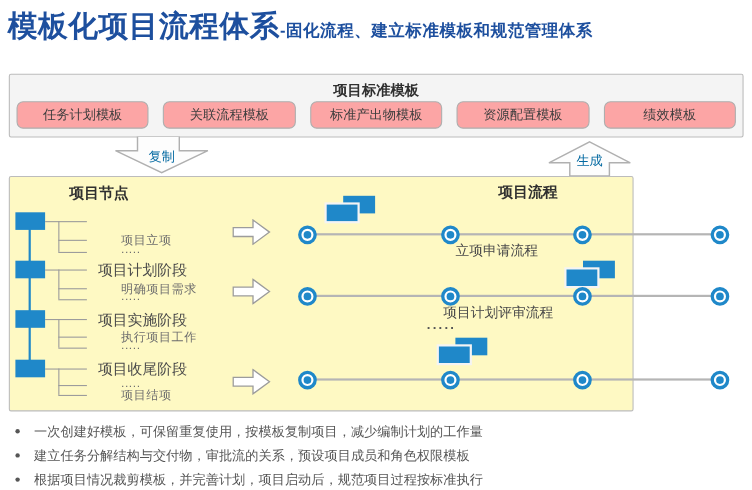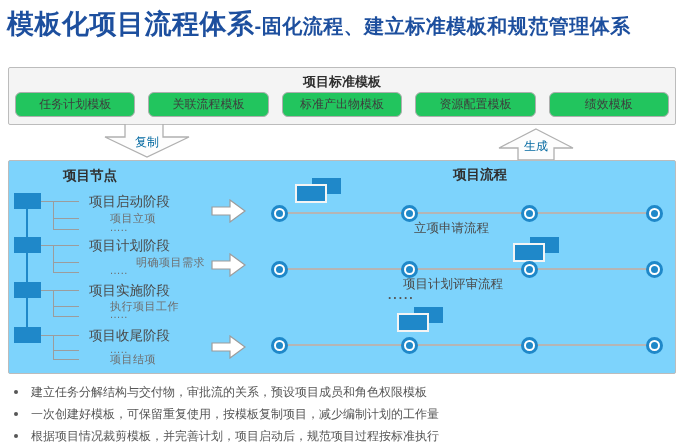--- a/index.html
+++ b/index.html
@@ -3,43 +3,43 @@
 <meta charset="utf-8">
 <style>
   html,body { margin:0; padding:0; background:#fff; }
   .canvas {
     position:relative; width:684px; height:445px; background:#ffffff;
     font-family:"Liberation Sans", sans-serif; overflow:hidden;
   }
   
   .title-row { position:absolute; left:7px; top:6px; display:flex; align-items:baseline; white-space:nowrap; }
   .title-main { font-size:27px; font-weight:bold; color:#1d4f9e; letter-spacing:0.5px; }
-  .title-sub  { font-size:20px; font-weight:bold; color:#1d4f9e; letter-spacing:0.5px; }
+  .title-sub  { font-size:15px; font-weight:bold; color:#1d4f9e; letter-spacing:0.5px; }
 
   
   .tpl-panel {
     position:absolute; left:8px; top:67px; width:668px; height:58px; box-sizing:border-box;
     background:#f4f4f4; border:1px solid #bcbcbc; border-radius:2px;
   }
   .tpl-header { text-align:center; font-size:13px; font-weight:bold; color:#2f2f2f; margin-top:5px; }
   .tpl-row { position:absolute; left:6px; right:6px; top:24px; display:flex; gap:13px; }
   .tpl-box {
-    flex:1; height:23px; background:#22c55e; border:1px solid #aeaeae; border-radius:6px;
+    flex:1; height:23px; background:#fca5a5; border:1px solid #aeaeae; border-radius:6px;
     display:flex; align-items:center; justify-content:center; font-size:12px; color:#3d3d3d; white-space:nowrap;
   }
 
   
   .fat-arrow { position:absolute; }
   .fat-arrow polygon { fill:#fdfdfd; stroke:#b0b0b0; stroke-width:1.3; }
   .fat-arrow-label { position:absolute; text-align:center; font-size:12px; color:#0369a1; }
 
   
   .flow-panel {
-    position:absolute; left:8px; top:160px; width:668px; height:214px; box-sizing:border-box;
-    background:#7dd3fc; border:1px solid #bcbcbc; border-radius:2px;
+    position:absolute; left:8px; top:160px; width:568px; height:214px; box-sizing:border-box;
+    background:#fef9c3; border:1px solid #bcbcbc; border-radius:2px;
   }
   .panel-header { position:absolute; font-size:13.5px; font-weight:bold; color:#2f2f2f; white-space:nowrap; }
 
   
   .tree-vline { position:absolute; left:17px; top:40px; width:2px; height:134px; background:#1f88c9; }
   .tree-sq { position:absolute; left:5px; width:27px; height:16px; background:#1f88c9; }
   .hline { position:absolute; height:1px; background:#9c9c9c; }
   .vline-g { position:absolute; width:1px; background:#9c9c9c; }
   .phase-label { position:absolute; left:80px; font-size:13.5px; color:#4a4a4a; white-space:nowrap; }
   .phase-sub { position:absolute; left:101px; font-size:11px; color:#6e6e6e; letter-spacing:0.5px; white-space:nowrap; }
@@ -107,31 +107,30 @@
     <div class="panel-header" style="left:54px;top:6px;">项目节点</div>
     <div class="panel-header" style="left:391px;top:5px;width:160px;text-align:center;">项目流程</div>
 
     <div class="tree-vline"></div>
 
     <div class="tree-sq" style="top:32px;"></div>
     <div class="hline" style="left:32px;top:40px;width:38px;"></div>
     <div class="vline-g" style="left:44px;top:40px;height:28px;"></div>
     <div class="hline" style="left:44px;top:57px;width:26px;"></div>
     <div class="hline" style="left:44px;top:68px;width:26px;"></div>
-    <div class="phase-label" style="top:32px;">项目启动阶段</div>
     <div class="phase-sub" style="top:50px;">项目立项</div>
     <div class="phase-sub" style="top:60px;">.....</div>
 
     <div class="tree-sq" style="top:76px;"></div>
     <div class="hline" style="left:32px;top:84px;width:38px;"></div>
     <div class="vline-g" style="left:44px;top:84px;height:27px;"></div>
     <div class="hline" style="left:44px;top:101px;width:26px;"></div>
     <div class="hline" style="left:44px;top:111px;width:26px;"></div>
     <div class="phase-label" style="top:76px;">项目计划阶段</div>
-    <div class="phase-sub" style="top:94px;margin-left:26px;">明确项目需求</div>
+    <div class="phase-sub" style="top:94px;">明确项目需求</div>
     <div class="phase-sub" style="top:103px;">.....</div>
 
     <div class="tree-sq" style="top:121px;"></div>
     <div class="hline" style="left:32px;top:129px;width:38px;"></div>
     <div class="vline-g" style="left:44px;top:129px;height:26px;"></div>
     <div class="hline" style="left:44px;top:145px;width:26px;"></div>
     <div class="hline" style="left:44px;top:155px;width:26px;"></div>
     <div class="phase-label" style="top:121px;">项目实施阶段</div>
     <div class="phase-sub" style="top:138px;">执行项目工作</div>
     <div class="phase-sub" style="top:147px;">.....</div>
@@ -186,25 +185,25 @@
     <div class="flow-line" style="top:183px;"></div>
     <div class="node" style="left:262px;top:176px;"></div>
     <div class="node" style="left:392px;top:176px;"></div>
     <div class="node" style="left:512px;top:176px;"></div>
     <div class="node" style="left:637px;top:176px;"></div>
   </div>
 
   <div class="notes">
     <div class="note">
       <span class="dot"></span>
-      <span>建立任务分解结构与交付物，审批流的关系，预设项目成员和角色权限模板</span>
+      <span>一次创建好模板，可保留重复使用，按模板复制项目，减少编制计划的工作量</span>
     </div>
     <div class="note">
       <span class="dot"></span>
-      <span>一次创建好模板，可保留重复使用，按模板复制项目，减少编制计划的工作量</span>
+      <span>建立任务分解结构与交付物，审批流的关系，预设项目成员和角色权限模板</span>
     </div>
     <div class="note">
       <span class="dot"></span>
       <span>根据项目情况裁剪模板，并完善计划，项目启动后，规范项目过程按标准执行</span>
     </div>
   </div>
 
 </div>
 
 </body></html>

